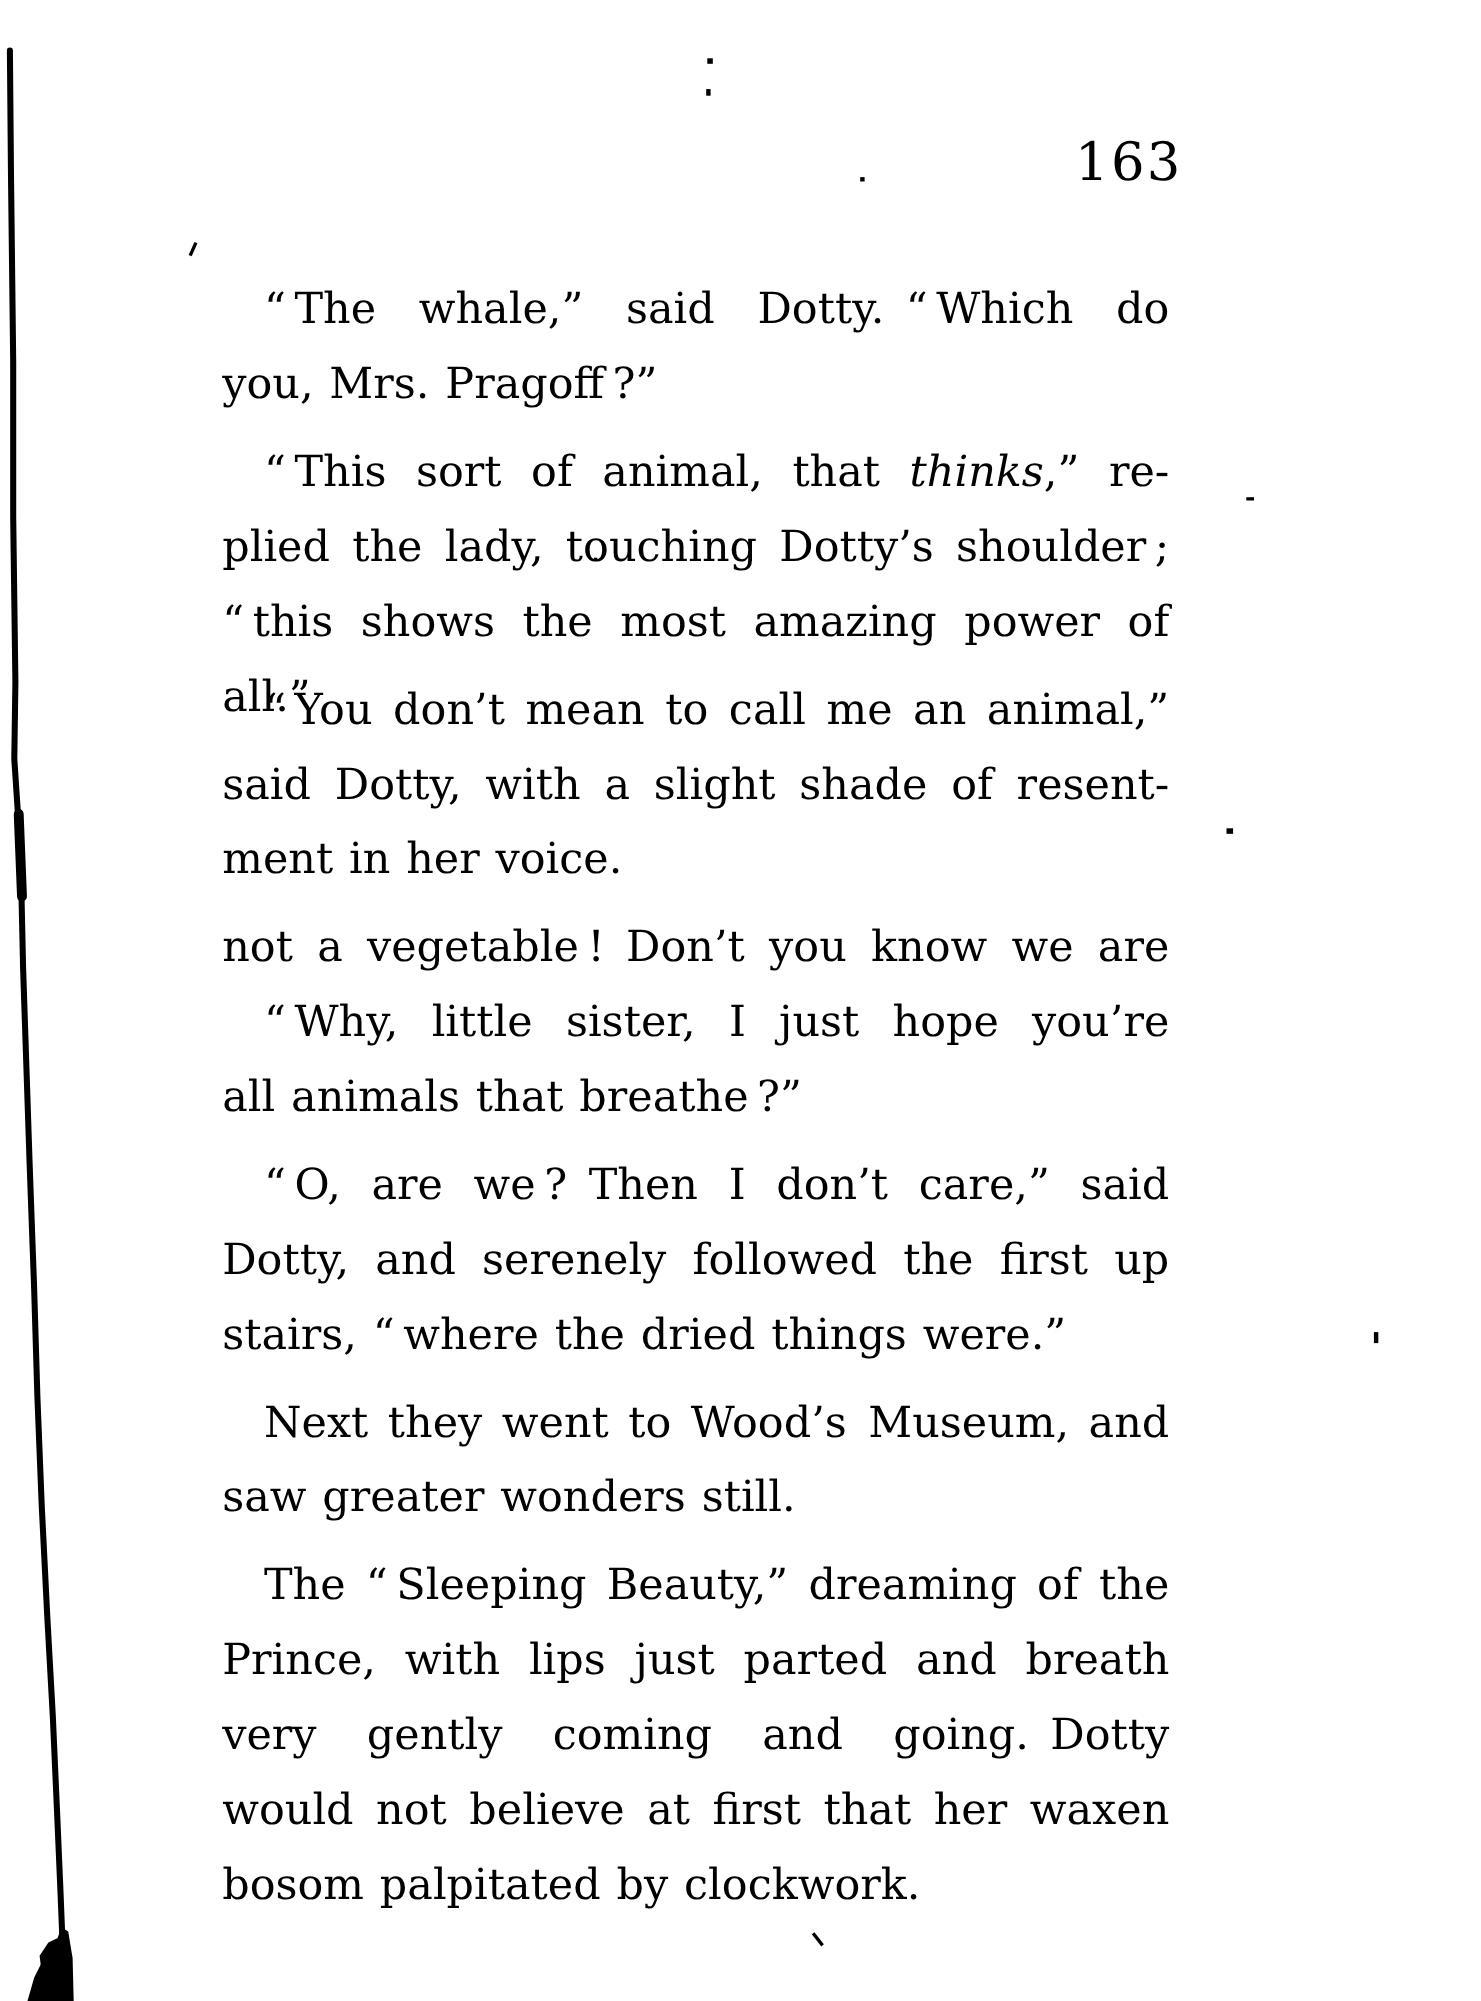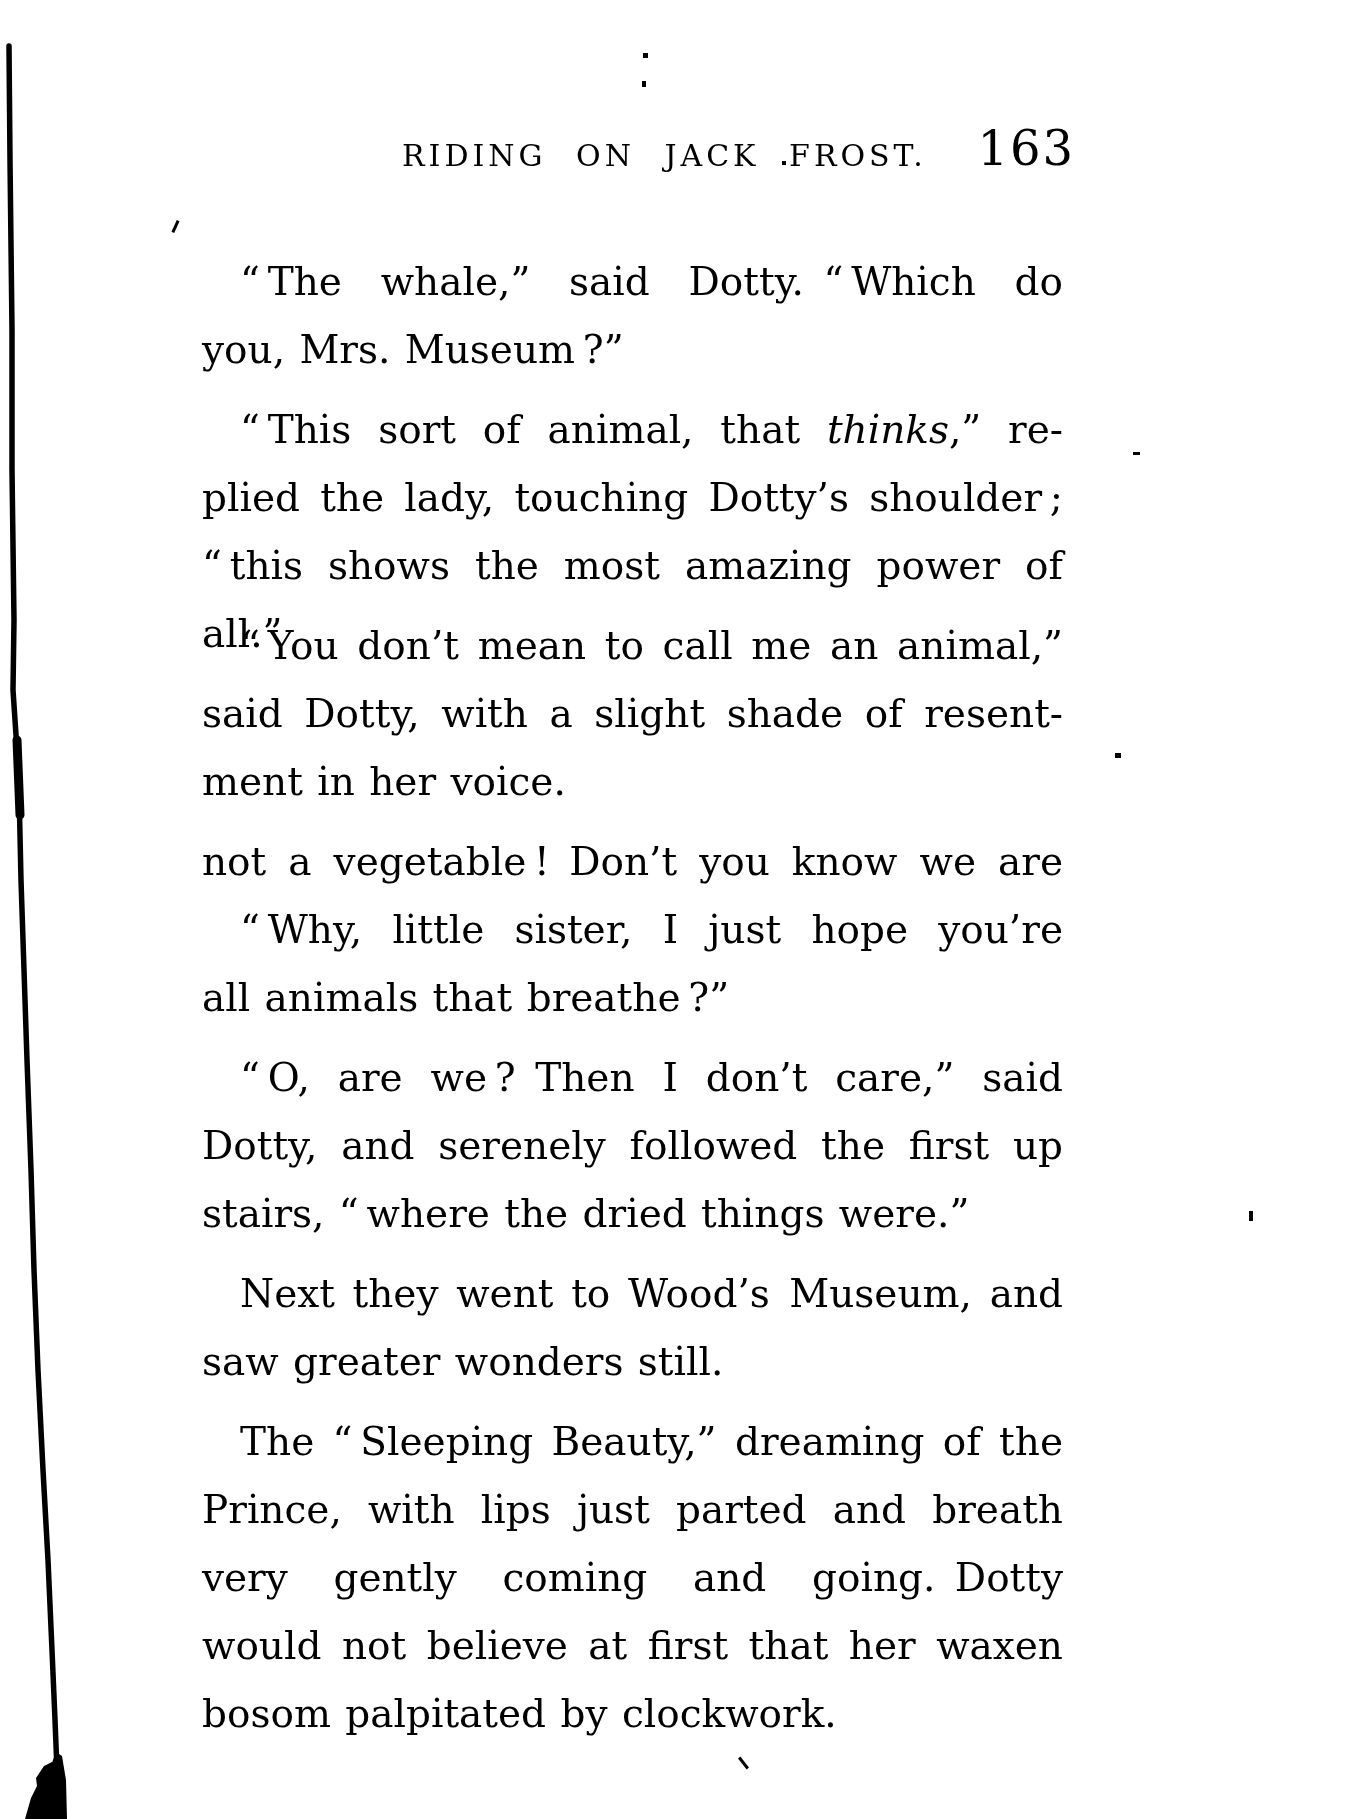--- a/index.html
+++ b/index.html
@@ -49,27 +49,26 @@
 
 <div class="scan-page">
 
   <svg class="binding-svg" width="90" height="1819" viewBox="0 0 90 1819" xmlns="http://www.w3.org/2000/svg">
     <polyline points="9,46 10,160 12,330 12,470 14,620 13,690 17,750 19,790 21,880 24,970 27,1060 31,1170 34,1270 38,1370 43,1470 48,1560 52,1650 55,1720 57,1770 58,1800" fill="none" stroke="#000" stroke-width="5.5" stroke-linecap="round" stroke-linejoin="round"></polyline>
     <line x1="17" y1="740" x2="20" y2="815" stroke="#000" stroke-width="9" stroke-linecap="round"></line>
     <polygon points="50,1768 56,1752 62,1756 66,1780 67,1819 25,1819 31,1798 40,1780" fill="#000"></polygon>
     <polygon points="36,1778 44,1766 52,1762 56,1772 50,1790 38,1794" fill="#000"></polygon>
   </svg>
 
-  <div class="running-head">RIDING ON JACK FROST.</div>
   <div class="folio">163</div>
 
   <div class="text-block">
       <div class="para">
         <div class="line indent"><span>“ The whale,” said Dotty. “ Which do</span></div>
-        <div class="line short"><span>you, Mrs. Museum ?”</span></div>
+        <div class="line short"><span>you, Mrs. Pragoff ?”</span></div>
       </div>
       <div class="para">
         <div class="line indent"><span>“ This sort of animal, that </span><span class="it">thinks</span><span>,” re-</span></div>
         <div class="line"><span>plied the lady, touching Dotty’s shoulder ;</span></div>
         <div class="line"><span>“ this shows the most amazing power of all.”</span></div>
       </div>
       <div class="para">
         <div class="line indent"><span>“ You don’t mean to call me an animal,”</span></div>
         <div class="line"><span>said Dotty, with a slight shade of resent-</span></div>
         <div class="line short"><span>ment in her voice.</span></div>

